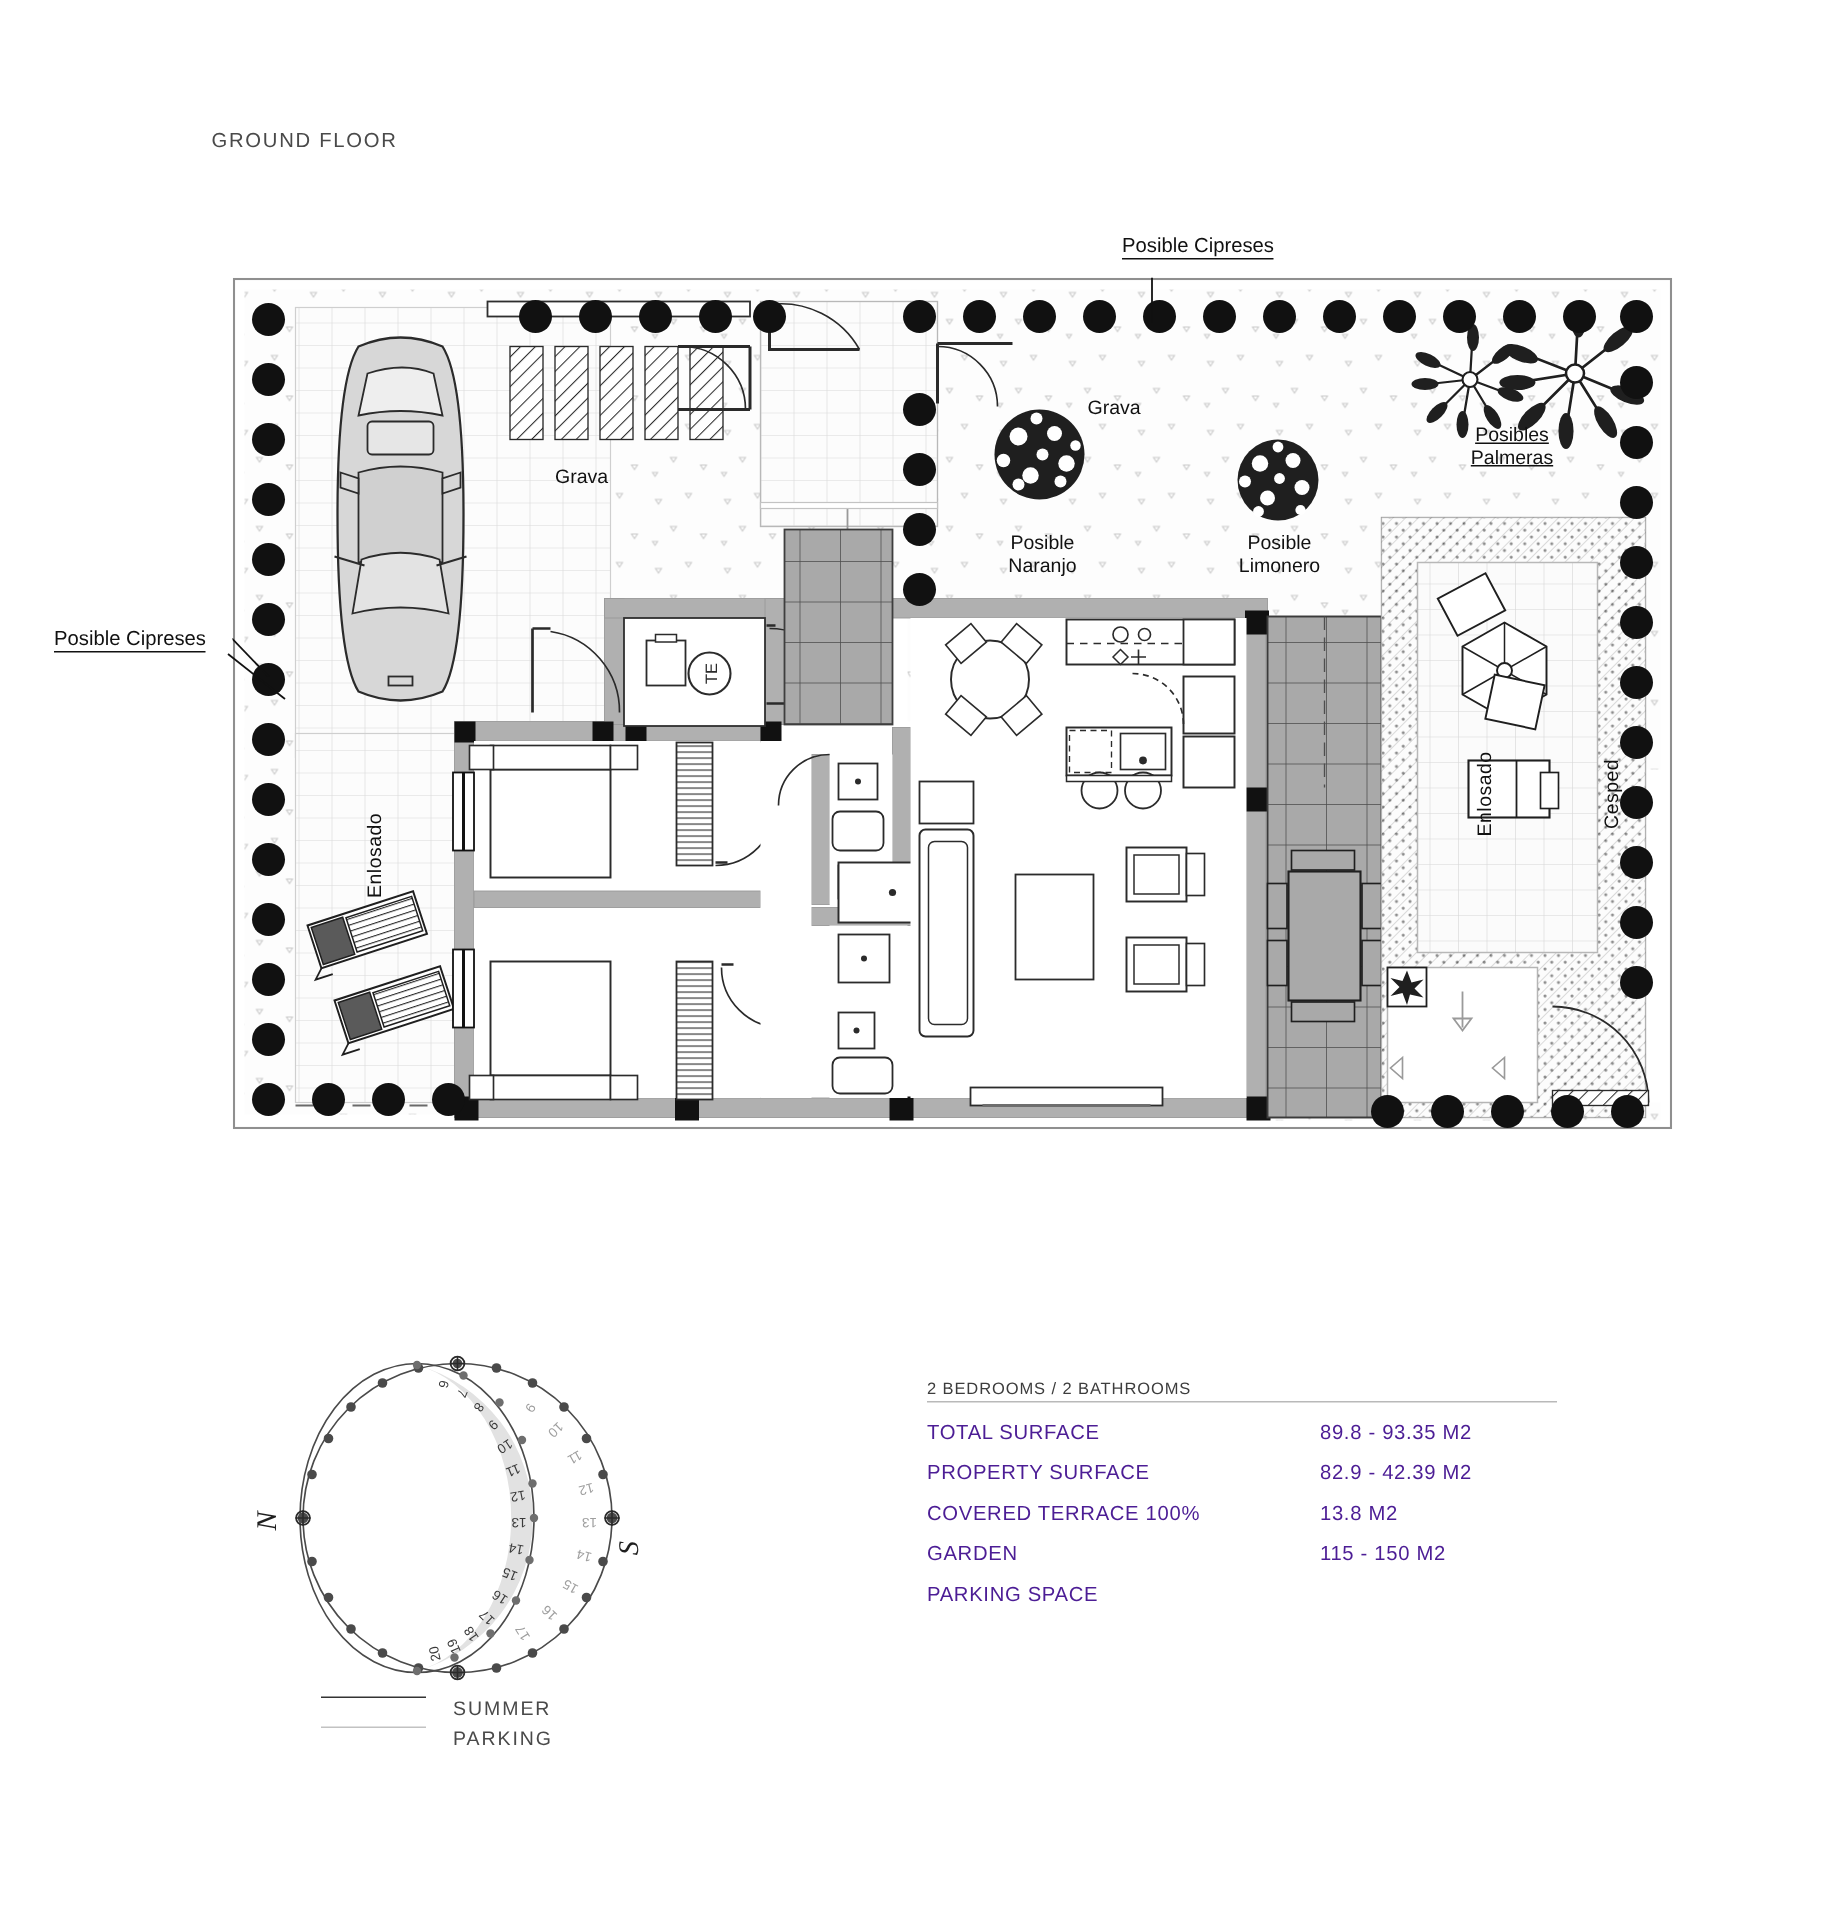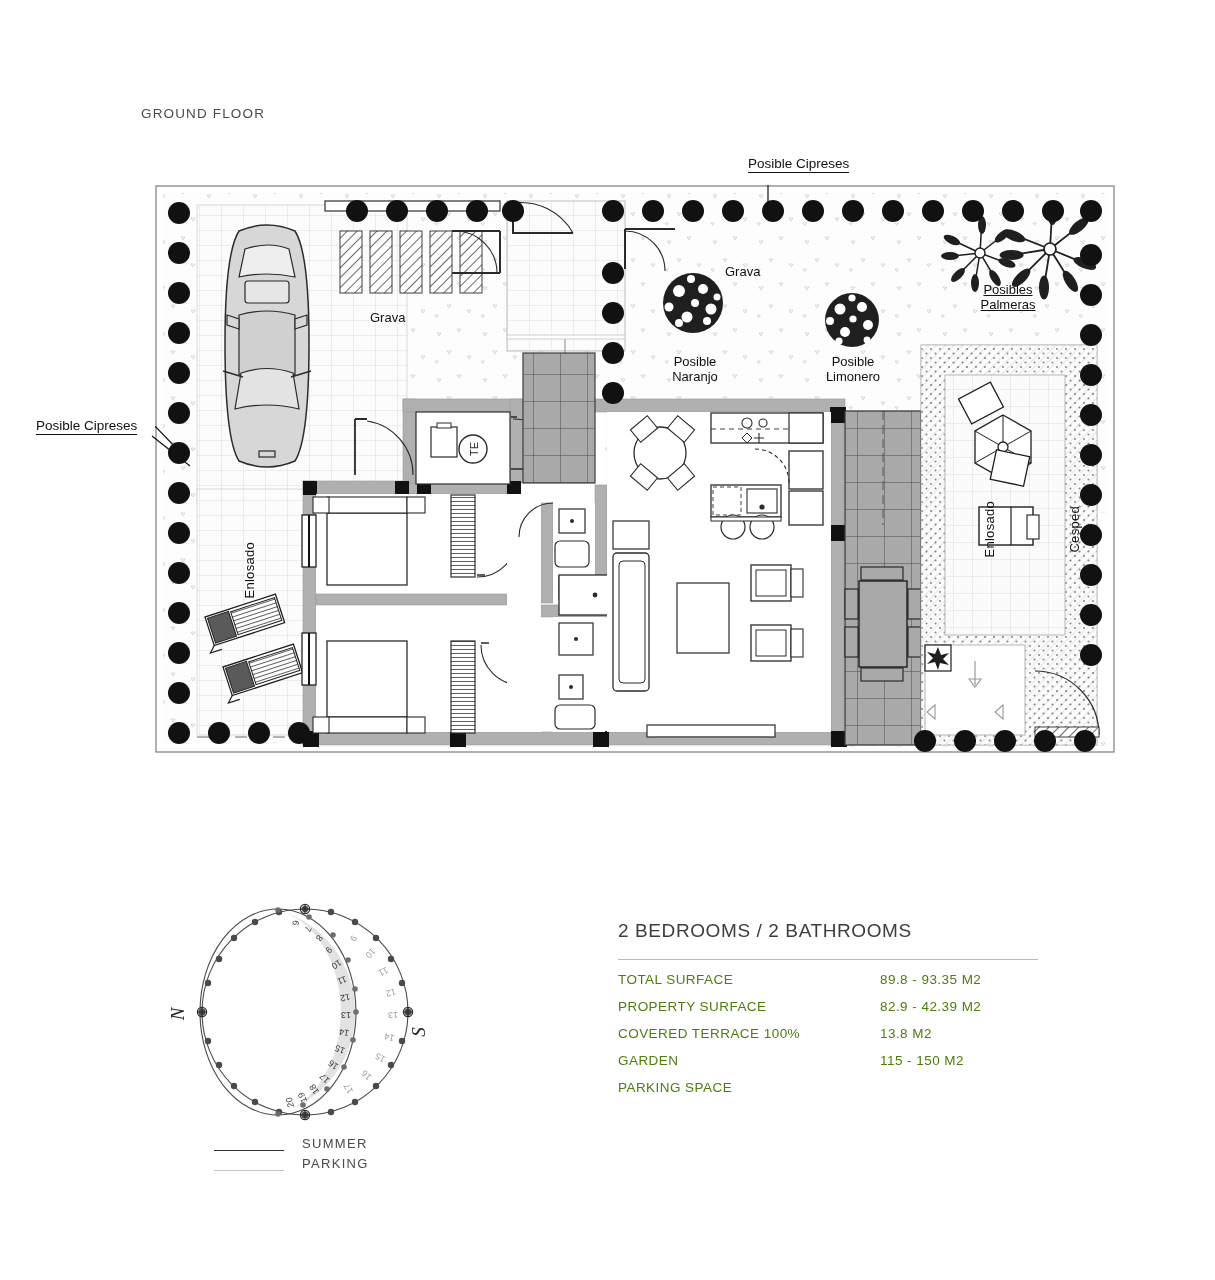--- a/index.html
+++ b/index.html
@@ -20,21 +20,20 @@
   
   #page-title {
     position: absolute;
     left: 141px;
     top: 86px;
     font-size: 13.5px;
     letter-spacing: 1.15px;
     color: #4a4a4a;
     font-weight: 400;
     white-space: nowrap;
-    margin-top: 20px;
   }
 
   
   #plan-area {
     position: absolute;
     left: 155px;
     top: 185px;
     width: 960px;
     height: 568px;
   }
@@ -76,21 +75,21 @@
   }
   #sun-legend {
     position: absolute;
     left: 214px;
     top: 1131px;
     width: 220px;
     height: 48px;
   }
   .legend-row {
     display: flex;
-    align-items: flex-end;
+    align-items: flex-start;
     height: 20px;
   }
   .legend-line {
     width: 70px;
     height: 0;
     border-top: 1.6px solid #333;
     margin-right: 18px;
   }
   .legend-line.winter { border-top: 1.4px solid #c2c2c2; }
   .legend-text {
@@ -100,33 +99,33 @@
   }
 
   
   #specs {
     position: absolute;
     left: 618px;
     top: 920px;
     width: 420px;
   }
   #spec-heading {
-    font-size: 19px;
+    font-size: 11px;
     letter-spacing: 0.6px;
     color: #3d3d3d;
-    padding-bottom: 17px;
+    padding-bottom: 2px;
     border-bottom: 1px solid #b9b9b9;
     white-space: nowrap;
   }
   .spec-row {
     display: flex;
     margin-top: 12px;
     font-size: 13.5px;
     letter-spacing: 0.45px;
-    color: #4d7c0f;
+    color: #4c1d95;
   }
   .spec-label { width: 262px; white-space: nowrap; }
   .spec-value { white-space: nowrap; }
 
   
   #watermark {
     position: absolute;
     left: 430px;
     top: 575px;
     font-size: 116px;

